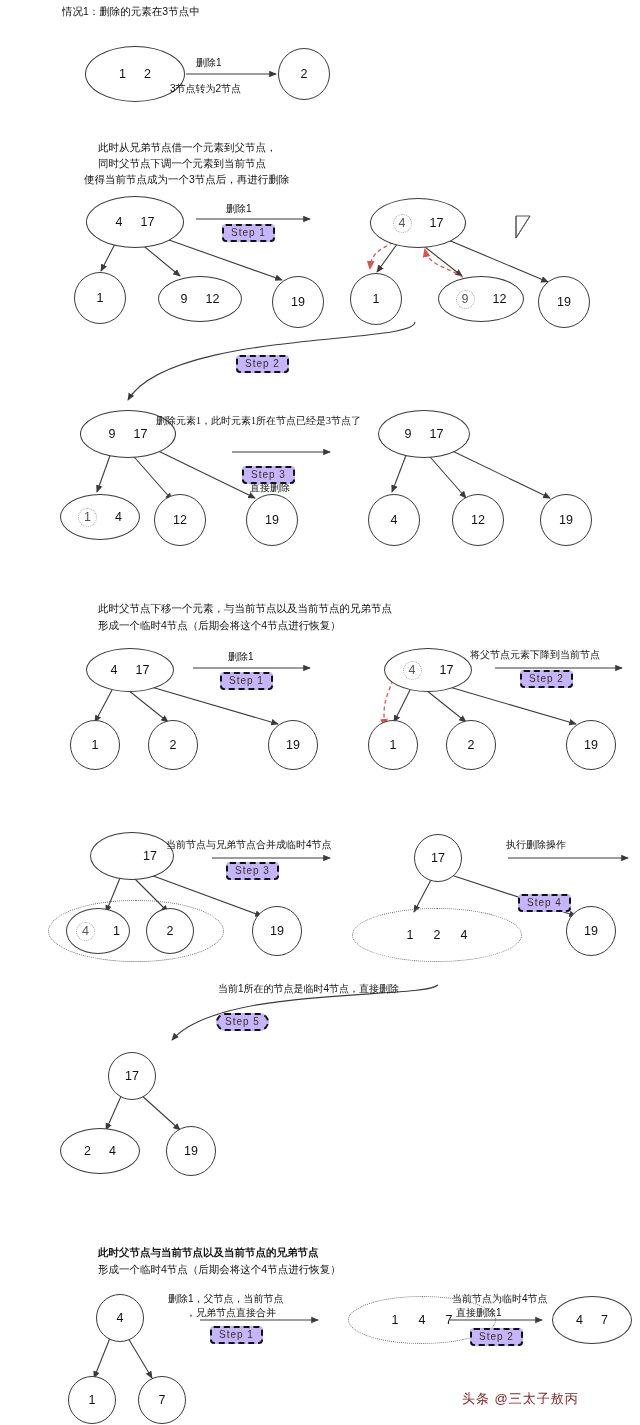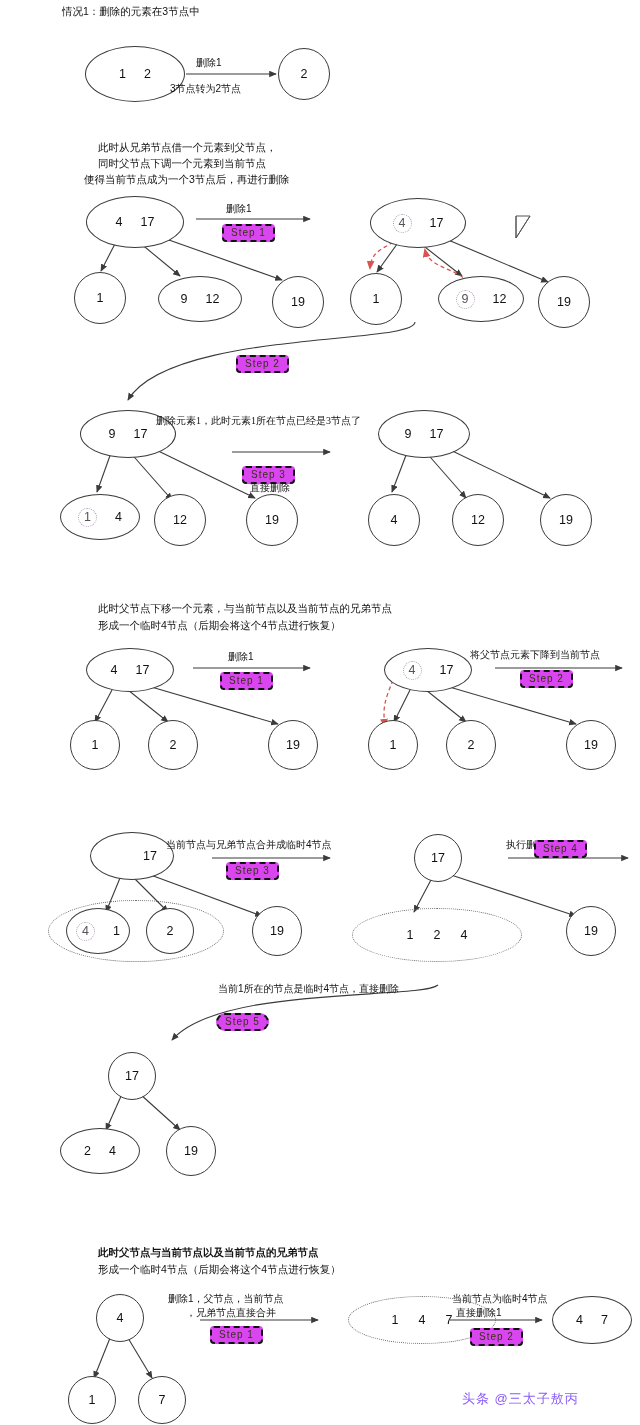--- a/index.html
+++ b/index.html
@@ -11,21 +11,21 @@
   .stage{position:absolute;left:0;top:0;width:640px;height:1425px;}
   svg.layer{position:absolute;left:0;top:0;width:640px;height:1425px;pointer-events:none;}
 
   .caption{position:absolute;font-size:10.5px;line-height:15.5px;white-space:pre;color:#111;}
 
   .arrowlbl{position:absolute;font-size:10px;color:#111;white-space:nowrap;}
 
   .steptag{
     position:absolute;
     border:2px dashed #111;
-    background:#d946ef;
+    background:#c4b5fd;
     border-radius:4px;
     font-size:10px;
     letter-spacing:1px;
     color:#3a2f1b;
     padding:1px 7px 2px 7px;
     white-space:nowrap;
   }
 
   .callout{
     position:absolute;border:1px solid #555;background:#fff;
@@ -39,21 +39,21 @@
   .node.three .v{margin:0 9px;}
   .node .v.ghost{
     border:1px dotted #b09ab5;border-radius:50%;
     width:17px;height:17px;display:flex;align-items:center;justify-content:center;
     color:#555;
   }
   .tempnode{position:absolute;border:1.5px dotted #6b6b6b;border-radius:50%;background:transparent;
     display:flex;align-items:center;justify-content:center;box-sizing:border-box;}
   .tempnode .v{font-size:12.5px;margin:0 10px;color:#111;}
 
-  .watermark{position:absolute;font-size:13px;color:#8b5cf6;letter-spacing:1px;white-space:nowrap;}
+  .watermark{position:absolute;font-size:13px;color:#7f1d1d;letter-spacing:1px;white-space:nowrap;}
 </style>
 </head>
 <body>
 
 <div class="stage">
 
   <svg class="layer" viewBox="0 0 640 1425">
     <defs>
       <marker id="ah" markerWidth="8" markerHeight="8" refX="6.2" refY="3" orient="auto">
         <path d="M0,0 L7,3 L0,6 z" fill="#3b3b3b"></path>
@@ -279,21 +279,21 @@
   <div class="tempnode" style="left:352px;top:908px;width:170px;height:54px;">
     <span class="v">1</span>
     <span class="v">2</span>
     <span class="v">4</span>
   </div>
   <div class="node" style="left:566px;top:906px;width:50px;height:50px;">
     <span class="v">19</span>
   </div>
 
   <div class="arrowlbl" style="left:506px;top:838px;">执行删除操作</div>
-  <div class="steptag" style="left:518px;top:840px;margin-left:16px;">Step 4</div>
+  <div class="steptag" style="left:518px;top:894px;">Step 4</div>
 
   <div class="arrowlbl" style="left:218px;top:982px;">当前1所在的节点是临时4节点，直接删除</div>
   <div class="steptag" style="left:216px;top:1013px;border-radius:9px;">Step 5</div>
 
   <div class="node" style="left:108px;top:1052px;width:48px;height:48px;">
     <span class="v">17</span>
   </div>
   <div class="node three" style="left:60px;top:1128px;width:80px;height:46px;">
     <span class="v">2</span>
     <span class="v">4</span>

